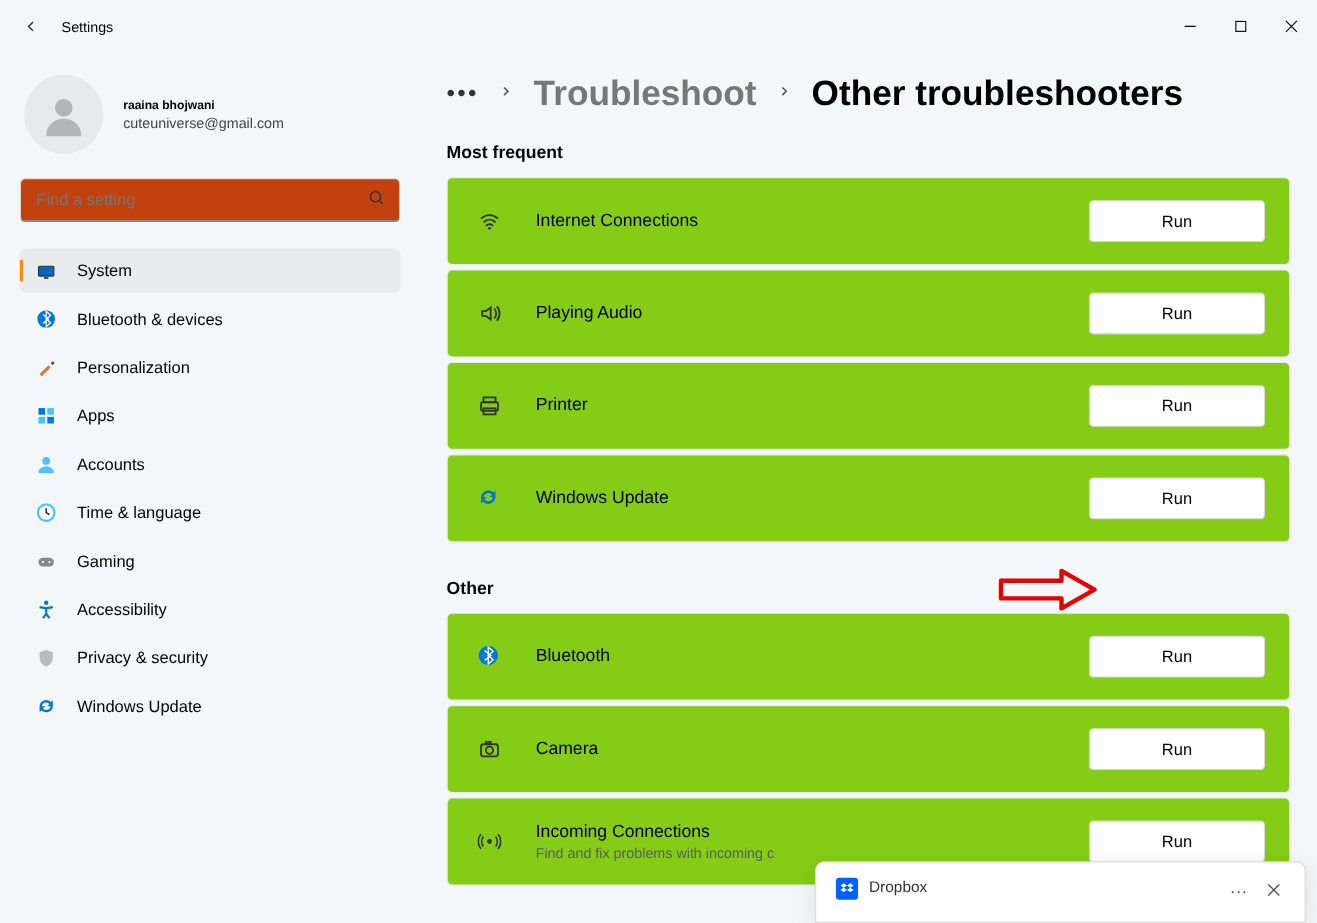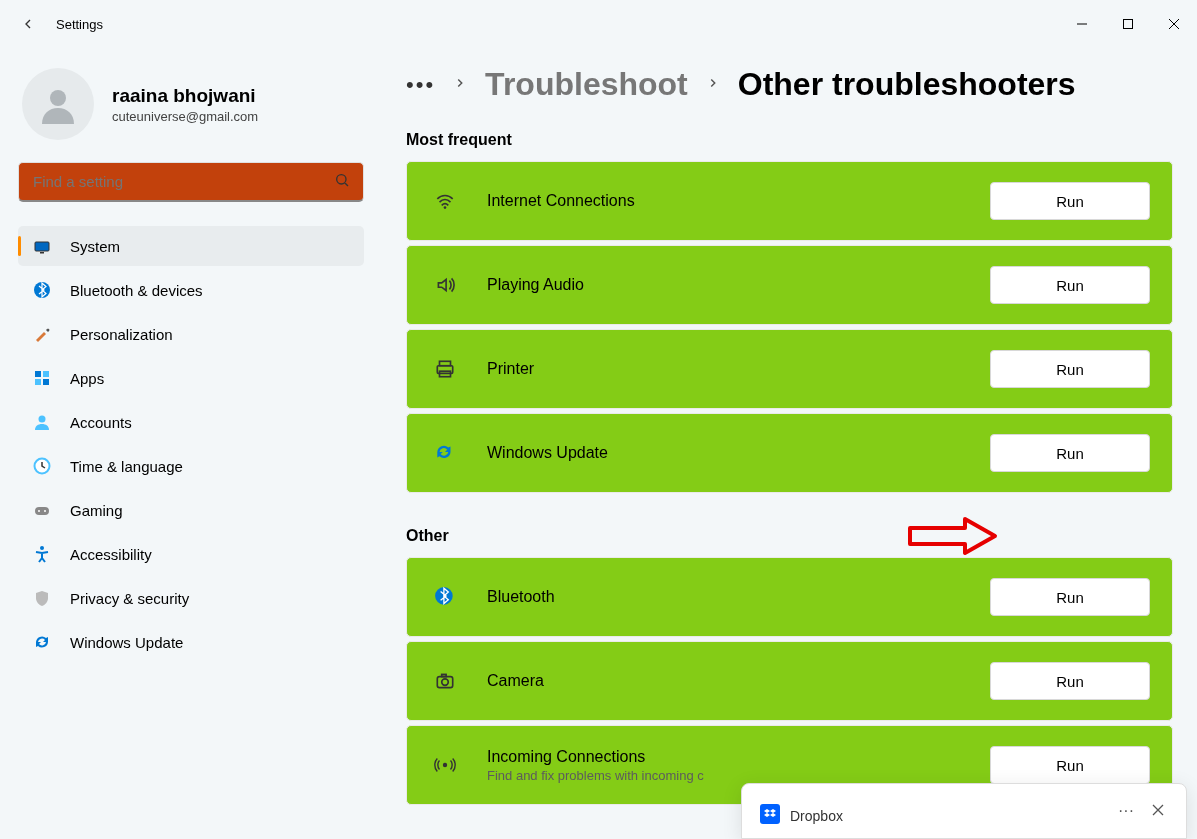--- a/index.html
+++ b/index.html
@@ -8,21 +8,21 @@
 .titlebar { height: 48px; display: flex; align-items: center; padding-left: 8px; }
 .back-btn { width: 40px; height: 40px; display: flex; align-items: center; justify-content: center; cursor: pointer; }
 .app-title { font-size: 13px; margin-left: 8px; color: #000; }
 .window-controls { margin-left: auto; display: flex; }
 .win-ctrl { width: 46px; height: 32px; display: flex; align-items: center; justify-content: center; cursor: pointer; }
 
 .layout { display: flex; height: calc(100% - 48px); }
 .sidebar { width: 382px; padding: 20px 18px 0 18px; display: flex; flex-direction: column; }
 .profile { display: flex; align-items: center; gap: 18px; margin-bottom: 22px; padding-left: 4px; }
 .avatar { width: 72px; height: 72px; border-radius: 50%; background: #e6eaec; display: flex; align-items: center; justify-content: center; }
-.profile-name { font-size: 19px; font-weight: 600; color: #000; }
+.profile-name { font-size: 11px; font-weight: 600; color: #000; }
 .profile-email { font-size: 13px; color: #424242; margin-top: 2px; }
 
 .search-wrap { position: relative; margin-bottom: 24px; }
 .search-input { width: 100%; height: 40px; border: 1px solid #e0e0e0; border-bottom: 2px solid #888; border-radius: 5px; background: #c2410c; padding: 0 40px 0 14px; font-size: 15px; }
 .search-icon { position: absolute; right: 14px; top: 50%; transform: translateY(-50%); }
 
 .nav { display: flex; flex-direction: column; gap: 4px; justify-content: space-between; }
 .nav-item { display: flex; align-items: center; height: 40px; padding: 0 14px; border-radius: 5px; cursor: pointer; gap: 18px; position: relative; }
 .nav-item.active { background: #e8ecee; }
 .nav-item.active::before { content: ""; position: absolute; left: 0; top: 10px; bottom: 10px; width: 3px; background: #ff8c00; border-radius: 3px; }
@@ -41,21 +41,21 @@
 .card { background: #84cc16; border: 1px solid #eaeaea; border-radius: 5px; padding: 18px 22px; display: flex; align-items: center; margin-bottom: 4px; min-height: 80px; }
 .card-icon { width: 32px; display: flex; align-items: center; justify-content: center; margin-right: 26px; }
 .card-text { flex: 1; }
 .card-title { font-size: 16px; color: #000; }
 .card-sub { font-size: 13px; color: #5c5c5c; margin-top: 2px; }
 .run-btn { width: 160px; height: 38px; background: #fff; border: 1px solid #d8d8d8; border-radius: 4px; font-size: 15px; cursor: pointer; }
 
 .arrow-annot { position: absolute; left: 905px; top: 516px; pointer-events: none; z-index: 5; }
 
 .toast { position: absolute; right: 10px; bottom: 0; width: 446px; background: #fff; border: 1px solid #ddd; border-radius: 8px 8px 0 0; box-shadow: 0 4px 20px rgba(0,0,0,0.1); padding: 14px 18px; }
-.toast-head { display: flex; align-items: flex-end; gap: 10px; }
+.toast-head { display: flex; align-items: flex-start; gap: 10px; }
 .toast-app-icon { width: 20px; height: 20px; background: #0061ff; border-radius: 3px; display: flex; align-items: center; justify-content: center; }
 .toast-app { font-size: 14px; color: #333; flex: 1; }
 .toast-more, .toast-close { cursor: pointer; color: #555; padding: 4px; }
 .toast-body { display: flex; align-items: center; gap: 18px; margin-top: 14px; }
 .toast-thumb { width: 56px; height: 56px; background: #000; border-radius: 50%; }
 .toast-msg { font-size: 16px; color: #222; }
 </style>
 </head>
 <body>
 

